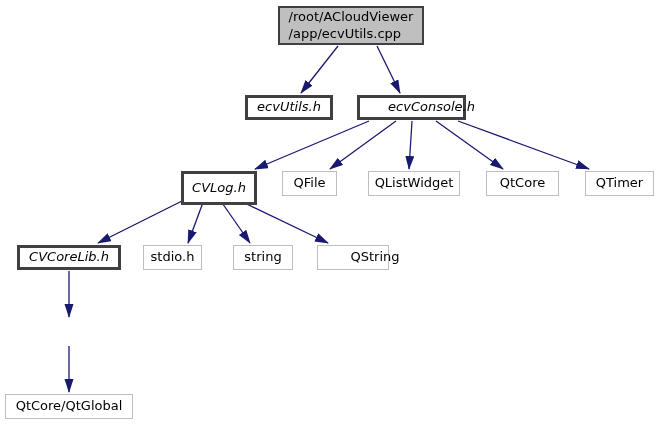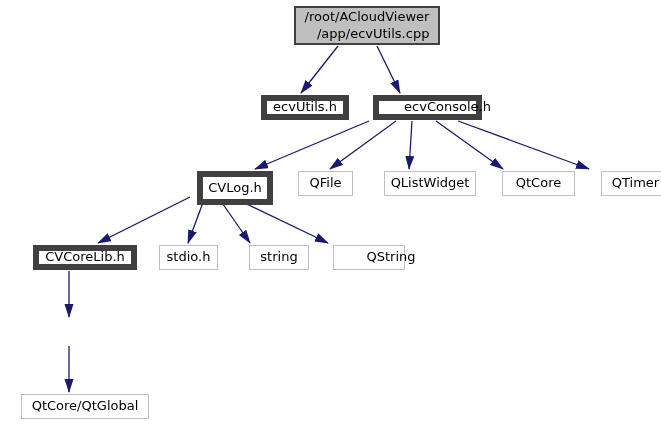--- a/index.html
+++ b/index.html
@@ -28,35 +28,35 @@
     top: 0;
     width: 661px;
     height: 425px;
   }
   .node {
     position: absolute;
     box-sizing: border-box;
     display: flex;
     align-items: center;
     justify-content: center;
-    text-align: right;
+    text-align: left;
     font-size: 13px;
     line-height: 1.25;
     color: #000000;
     white-space: pre-line;
     background: #ffffff;
-    margin-left: 16px;
   }
   .node.current {
     background: #bfbfbf;
     border: 2px solid #404040;
   }
   .node.linked {
-    border: 6px solid #404040;
+    border: 3px solid #404040;
     cursor: pointer;
+    font-style: italic;
   }
   .node.plain {
     border: 1px solid #bebebe;
   }
 </style>
 </head>
 <body>
 
 <div class="graph-canvas">
   <svg id="edge-layer" xmlns="http://www.w3.org/2000/svg">

